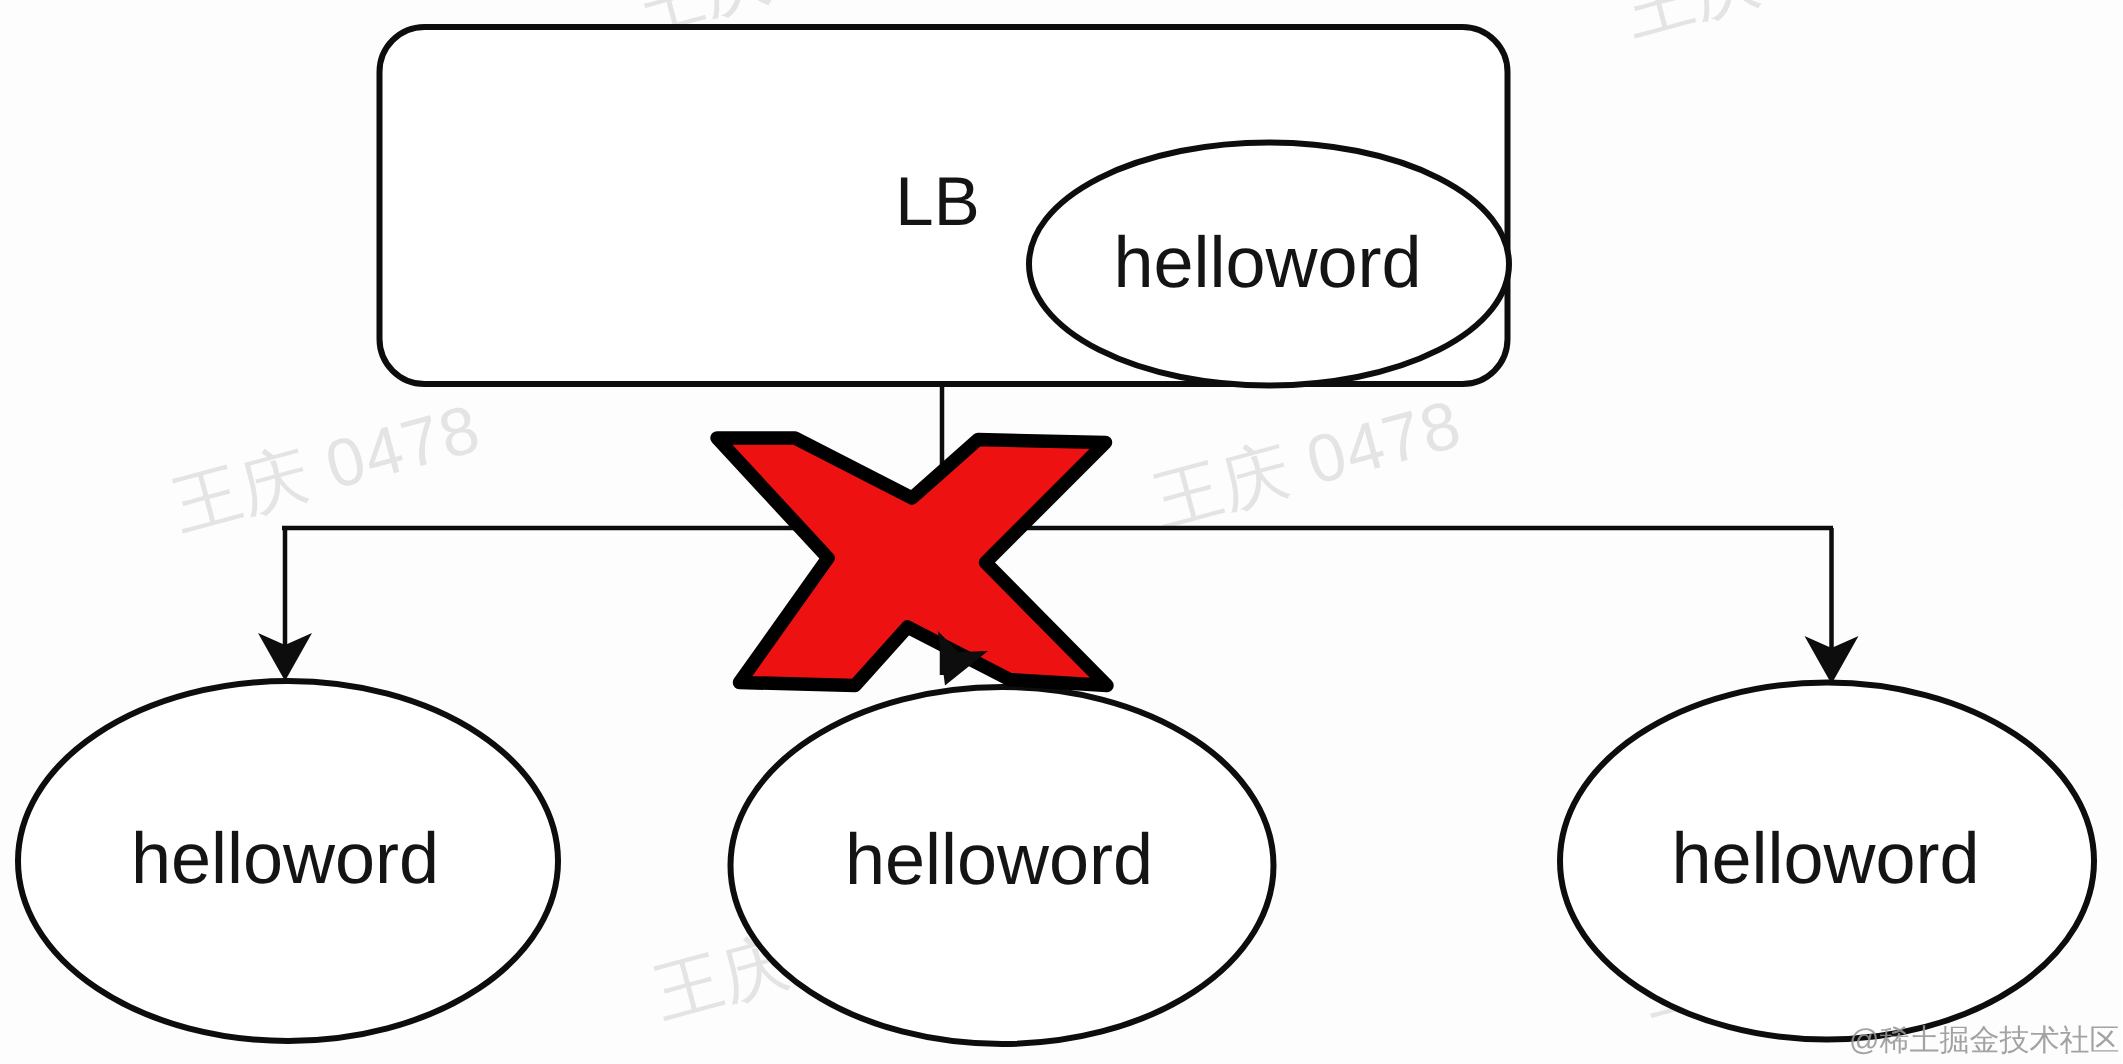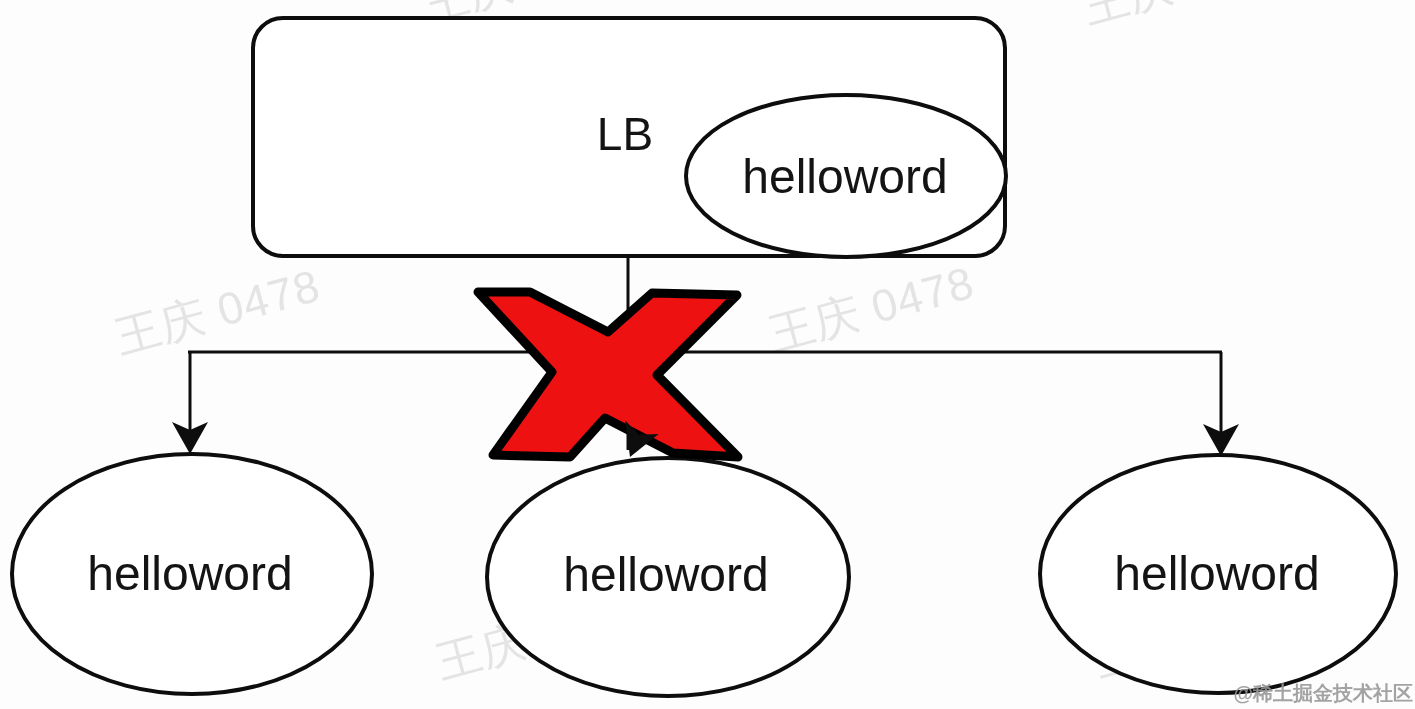--- a/index.html
+++ b/index.html
@@ -28,21 +28,20 @@
     user-select:none;
     z-index:1;
   }
   .wm-community{
     position:absolute;
     right:2px;bottom:2px;
     color:rgba(150,150,150,0.88);
     font-size:20px;
     white-space:nowrap;
     z-index:3;
-    font-weight:bold;
   }
   .svg-layer{position:absolute;left:0;top:0;z-index:2;}
 </style>
 </head>
 <body>
 
 <div id="canvas">
 
   <div class="wm-user" style="left:232px;top:306px;">王庆 0478</div>
   <div class="wm-user" style="left:886px;top:303px;">王庆 0478</div>

